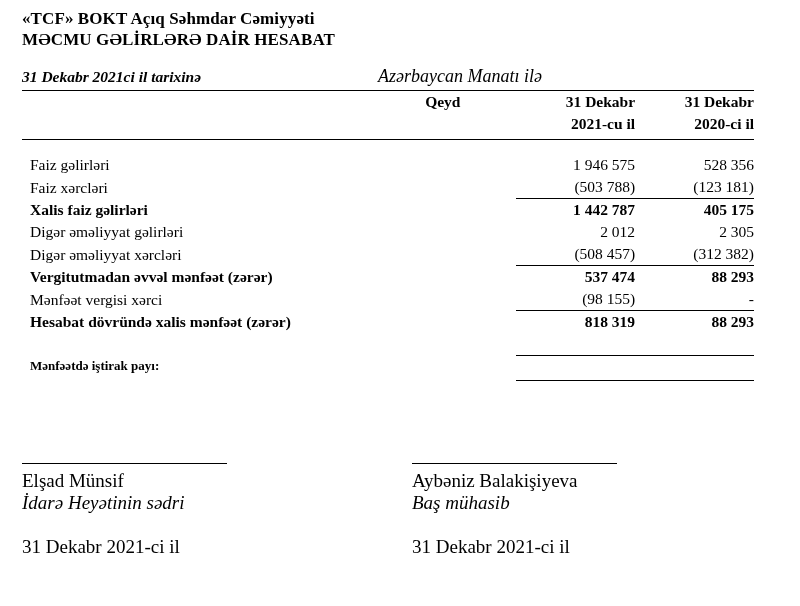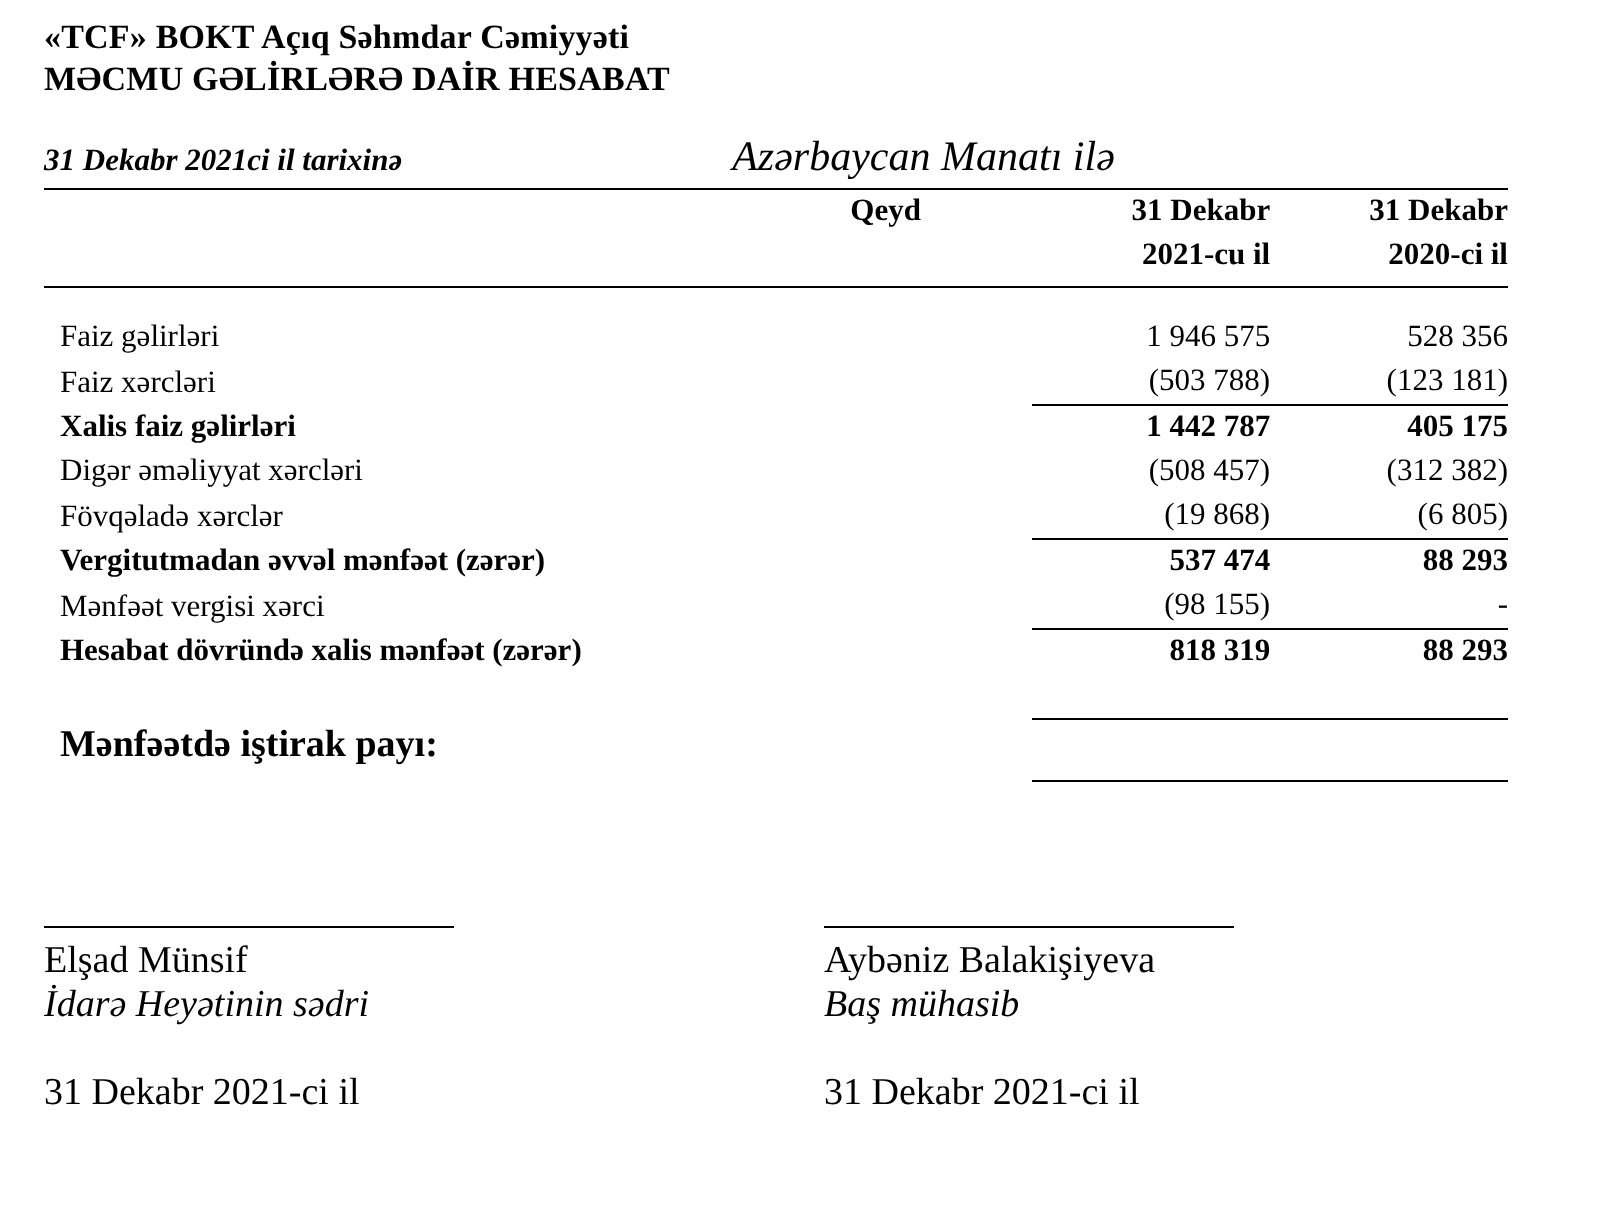--- a/index.html
+++ b/index.html
@@ -30,30 +30,31 @@
     line-height: 21px;
     letter-spacing: 0.1px;
   }
   .subtitle-row {
     margin: 6px 0 0 22px;
     width: 732px;
     display: flex;
     align-items: baseline;
     border-bottom: 1.6px solid #000;
     padding-bottom: 3px;
+    gap: 12px;
   }
   .date-as-of {
     font-style: italic;
     font-weight: bold;
     font-size: 15.5px;
     flex: 0 0 auto;
   }
   .currency-note {
     font-style: italic;
-    font-size: 21px;
+    font-size: 18px;
     margin-left: 165px;
   }
   table.fin {
     margin: 0 0 0 22px;
     width: 732px;
     border-collapse: collapse;
     font-size: 15.5px;
   }
   table.fin td {
     padding: 2px 0;
@@ -83,21 +84,21 @@
 
   tr.bold td { font-weight: bold; }
 
   td.topline { border-top: 1px solid #000; }
   .indent { padding-left: 8px; }
 
   .section-gap td { height: 18px; padding: 0; }
 
   .participation-label {
     font-weight: bold;
-    font-size: 19px;
+    font-size: 13px;
     margin-top: 21px;
   }
 
   .underline-cell {
     border-top: 1px solid #000;
   }
 
   .signatures {
     position: absolute;
     left: 22px;
@@ -172,30 +173,30 @@
         <td class="col-num">(503 788)</td>
         <td class="col-num2">(123 181)</td>
       </tr>
       <tr class="bold">
         <td class="col-label">Xalis faiz  gəlirləri</td>
         <td class="col-note"></td>
         <td class="col-num topline">1 442 787</td>
         <td class="col-num2 topline">405 175</td>
       </tr>
       <tr>
+        <td class="col-label">Digər əməliyyat gəlirləri</td>
+        <td class="col-note"></td>
+        <td class="col-num">2 012</td>
+        <td class="col-num2">2 305</td>
+      </tr>
+      <tr>
         <td class="col-label">Digər əməliyyat xərcləri</td>
         <td class="col-note"></td>
         <td class="col-num">(508 457)</td>
         <td class="col-num2">(312 382)</td>
-      </tr>
-      <tr>
-        <td class="col-label">Fövqəladə xərclər</td>
-        <td class="col-note"></td>
-        <td class="col-num">(19 868)</td>
-        <td class="col-num2">(6 805)</td>
       </tr>
       <tr class="bold">
         <td class="col-label">Vergitutmadan əvvəl mənfəət (zərər)</td>
         <td class="col-note"></td>
         <td class="col-num topline">537 474</td>
         <td class="col-num2 topline">88 293</td>
       </tr>
       <tr>
         <td class="col-label">Mənfəət vergisi xərci</td>
         <td class="col-note"></td>

